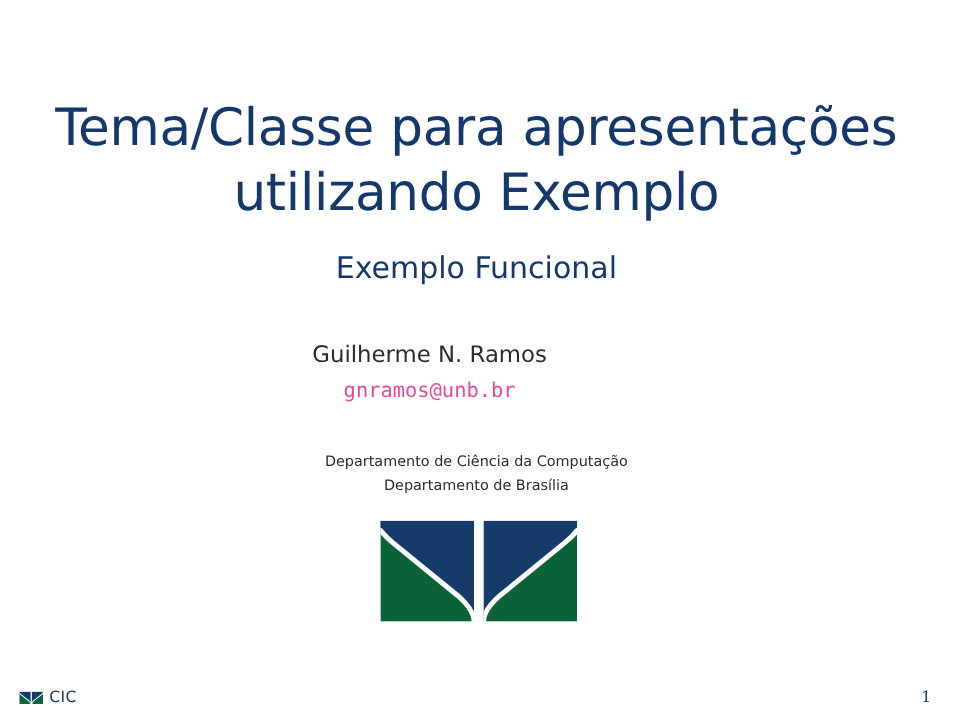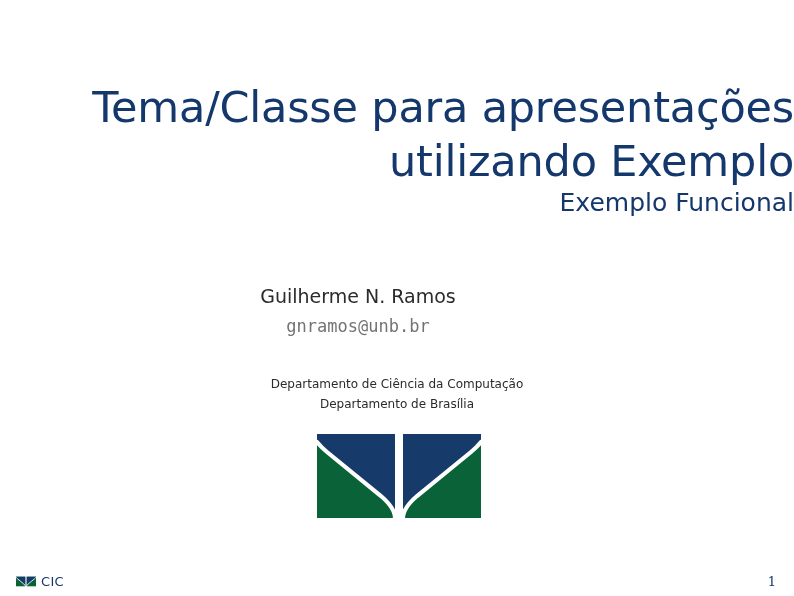--- a/index.html
+++ b/index.html
@@ -18,36 +18,36 @@
     overflow: hidden;
     box-sizing: border-box;
   }
 
   
   .titleblock {
     position: absolute;
     left: 0;
     top: 80px;
     width: 794px;
-    text-align: right;
+    text-align: center;
   }
   .title {
     color: #15386c;
     font-family: "DejaVu Sans", sans-serif;
     font-size: 43px;
     line-height: 54px;
     font-weight: 400;
     letter-spacing: -0.2px;
     white-space: nowrap;
   }
   .title-line {
     display: block;
   }
   .subtitle {
-    margin-top: 0;
+    margin-top: 21px;
     color: #15386c;
     font-family: "DejaVu Sans", sans-serif;
     font-size: 25px;
     line-height: 30px;
     font-weight: 400;
   }
 
   
   .authorblock {
     position: absolute;
@@ -57,21 +57,21 @@
     text-align: center;
   }
   .author-name {
     color: #2b2b2b;
     font-family: "DejaVu Sans", sans-serif;
     font-size: 19px;
     line-height: 26px;
   }
   .author-email {
     margin-top: 6px;
-    color: #737373;
+    color: #ec4899;
     font-family: "DejaVu Sans Mono", monospace;
     font-size: 17px;
     line-height: 22px;
   }
 
   
   .instituteblock {
     position: absolute;
     left: 0;
     top: 374px;

